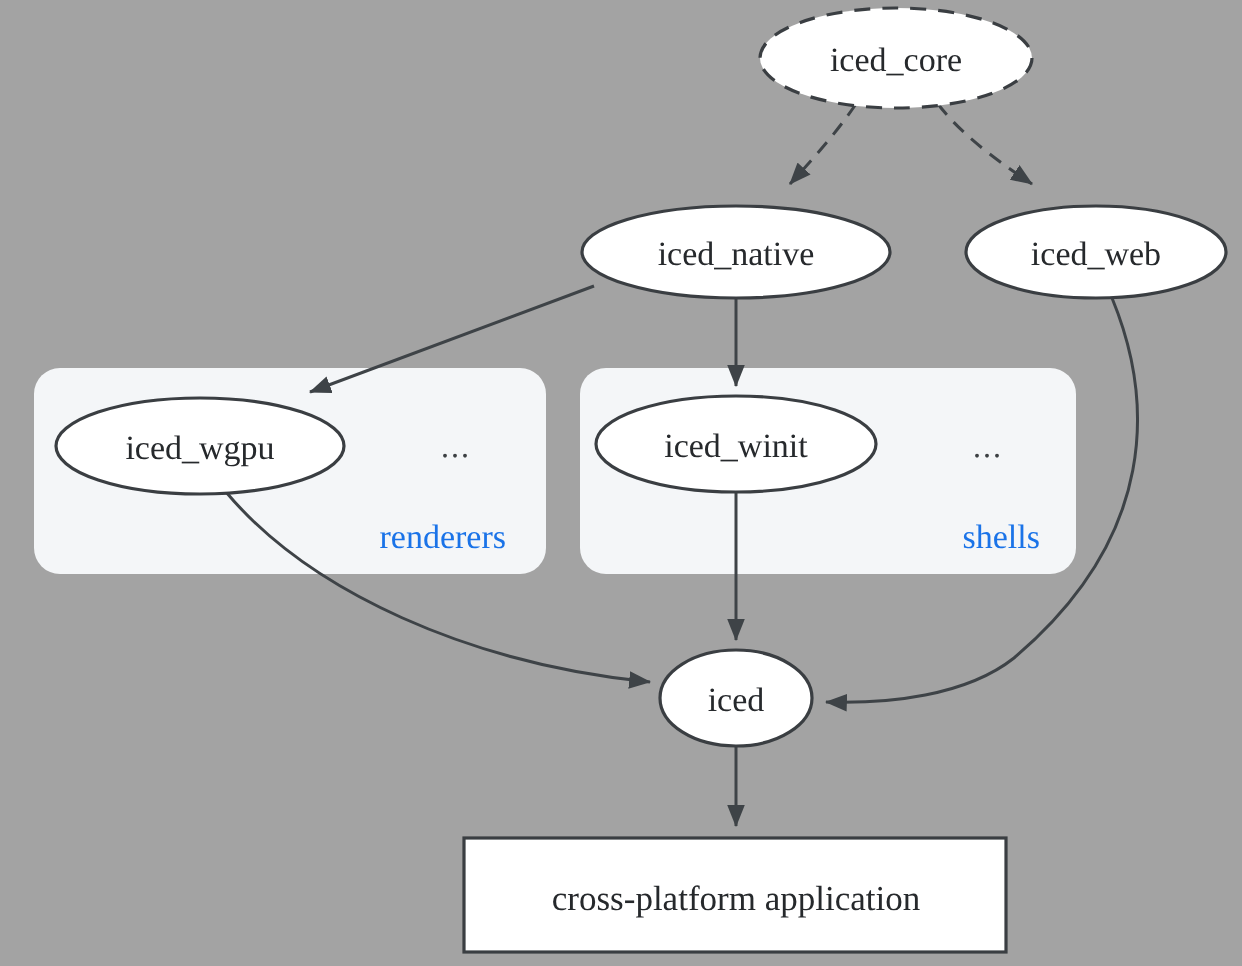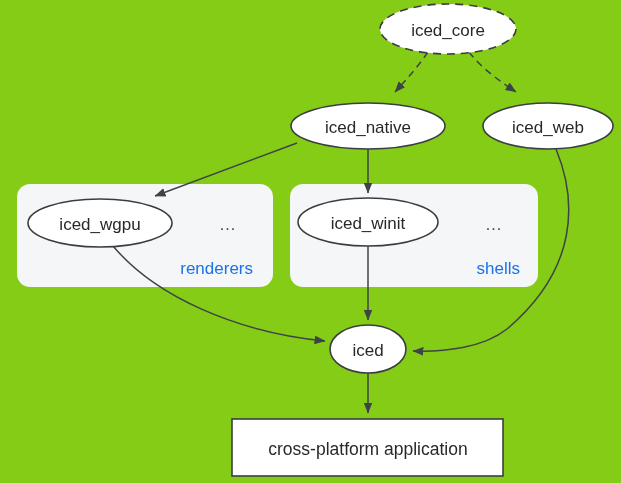--- a/index.html
+++ b/index.html
@@ -8,21 +8,22 @@
     background: #ffffff;
     width: 621px;
     height: 483px;
     overflow: hidden;
     font-family: "Liberation Sans", sans-serif;
   }
   #stage {
     position: relative;
     width: 621px;
     height: 483px;
-    background: #84cc16;
+    background: #a3a3a3;
+    font-family: Liberation Serif, serif;
   }
   svg { display: block; }
   .edge {
     fill: none;
     stroke: #3e4347;
     stroke-width: 1.5;
   }
   .edge.dashed { stroke-dasharray: 7 5; }
   .node-ellipse {
     fill: #ffffff;

